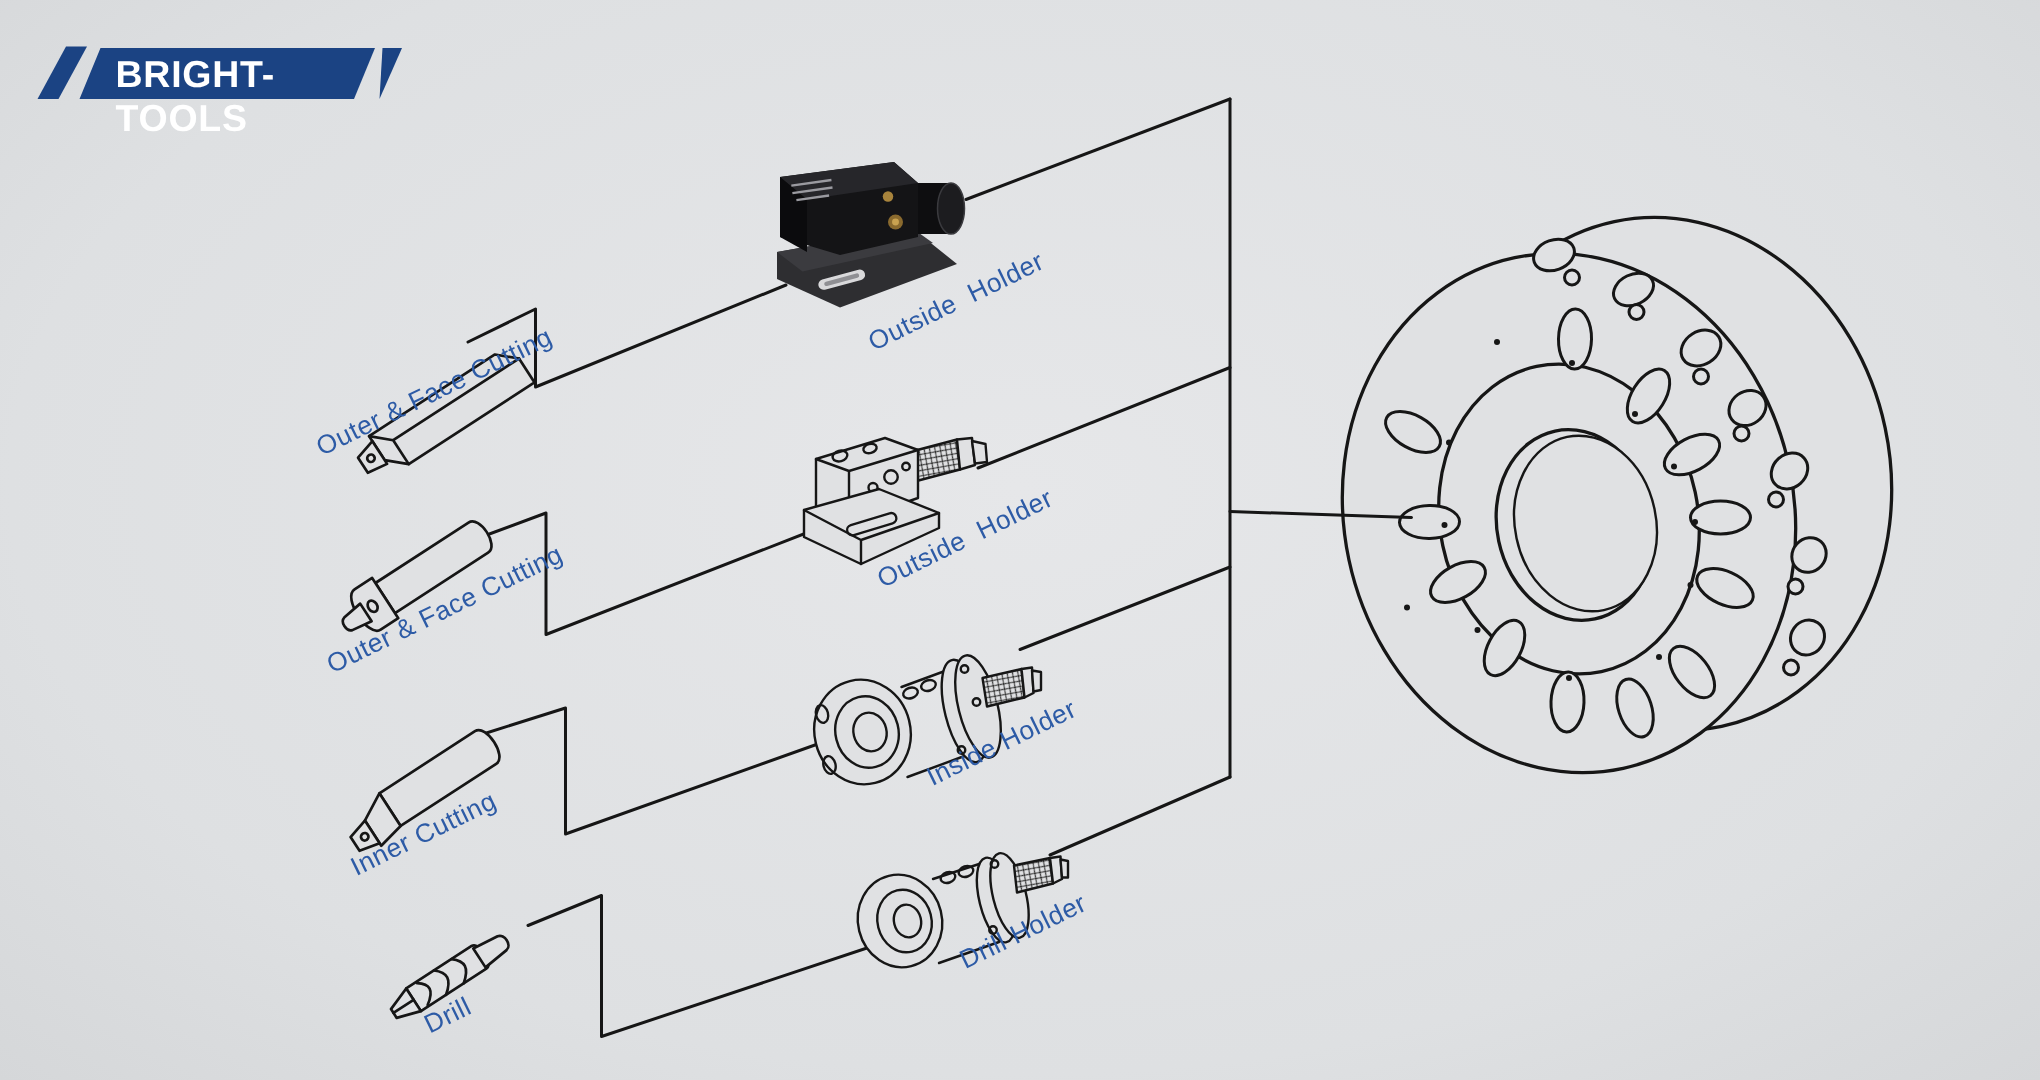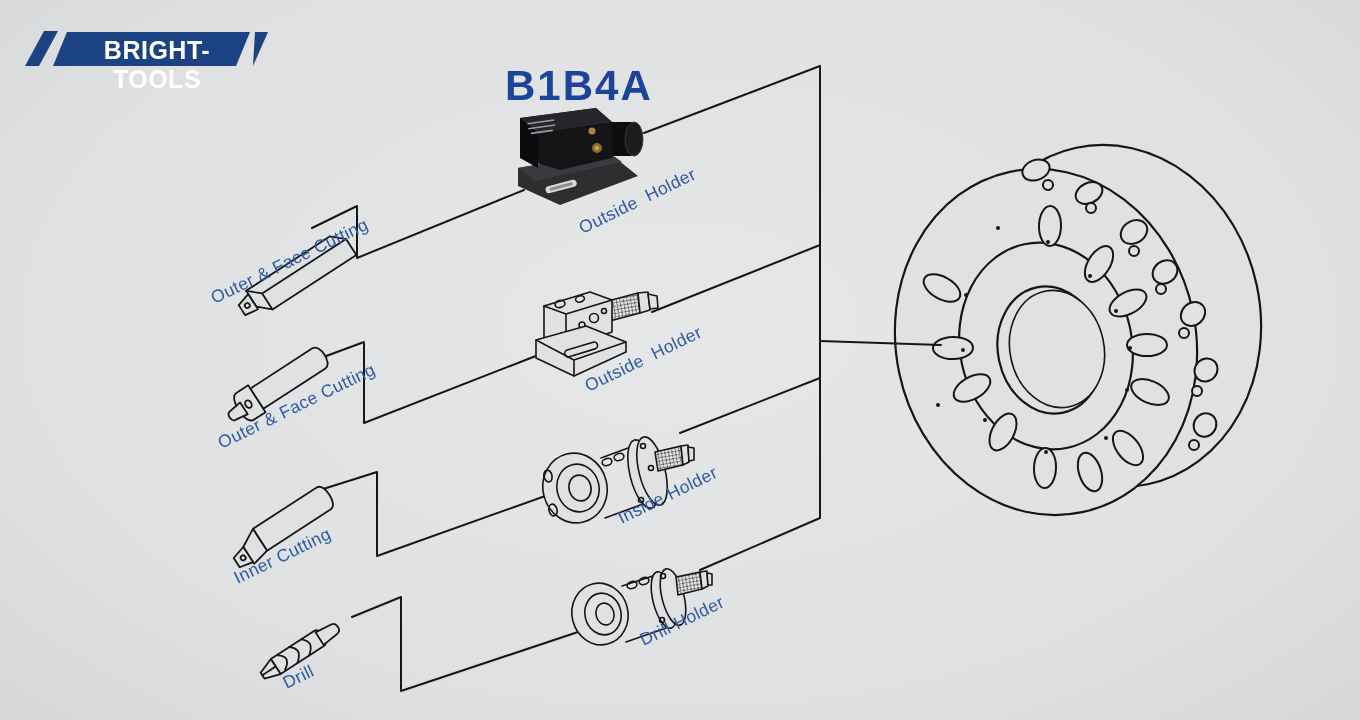--- a/index.html
+++ b/index.html
@@ -17,21 +17,21 @@
     position:absolute; color:var(--label); font-size:17.5px; letter-spacing:.4px;
     transform:rotate(-26deg); transform-origin:0 100%; white-space:pre; line-height:13px;
   }
   .title{
     position:absolute; left:505px; top:62px; color:var(--title);
     font-size:42px; font-weight:800; letter-spacing:2px;
   }
   .logo{position:absolute;left:0;top:0;width:300px;height:90px;}
   .logo-text{
     position:absolute; left:77px; top:36px; width:160px; color:var(--logo-text);
-    font-size:25px; font-weight:700; letter-spacing:.5px;text-align:center;
+    font-size:25px; font-weight:700; letter-spacing:.5px;
   }
 </style>
 </head>
 <body>
 
 <div class="stage">
 
   <svg width="1360" height="720" viewBox="0 0 1360 720">
     <defs>
       <pattern id="knurl" width="5" height="5" patternUnits="userSpaceOnUse" patternTransform="rotate(35)">
@@ -220,21 +220,20 @@
 
   <div class="logo">
     <svg width="300" height="90" viewBox="0 0 300 90">
       <polygon points="44,31 58,31 39,66 25,66" fill="#1b4383"></polygon>
       <polygon points="67,32 250,32 236,66 53,66" fill="#1b4383"></polygon>
       <polygon points="255,32 268,32 253,66" fill="#1b4383"></polygon>
     </svg>
     <div class="logo-text">BRIGHT-TOOLS</div>
   </div>
 
-  <div class="title">B1B4A</div>
 
   <div class="lbl" style="left:215px;top:292px">Outer &amp; Face Cutting</div>
   <div class="lbl" style="left:583px;top:222px">Outside  Holder</div>
   <div class="lbl" style="left:222px;top:437px">Outer &amp; Face Cutting</div>
   <div class="lbl" style="left:589px;top:380px">Outside  Holder</div>
   <div class="lbl" style="left:238px;top:572px">Inner Cutting</div>
   <div class="lbl" style="left:622px;top:512px">Inside Holder</div>
   <div class="lbl" style="left:287px;top:677px">Drill</div>
   <div class="lbl" style="left:644px;top:634px">Drill Holder</div>
 

